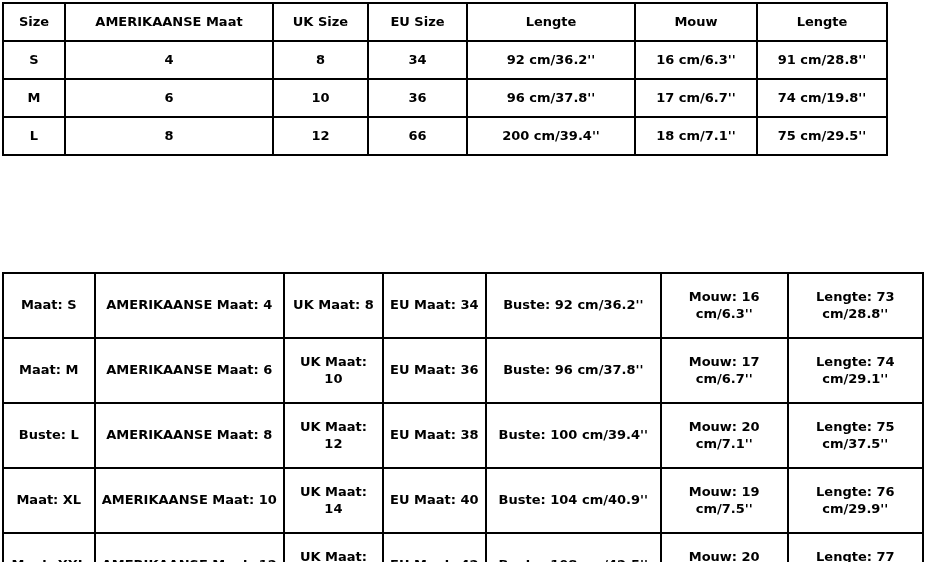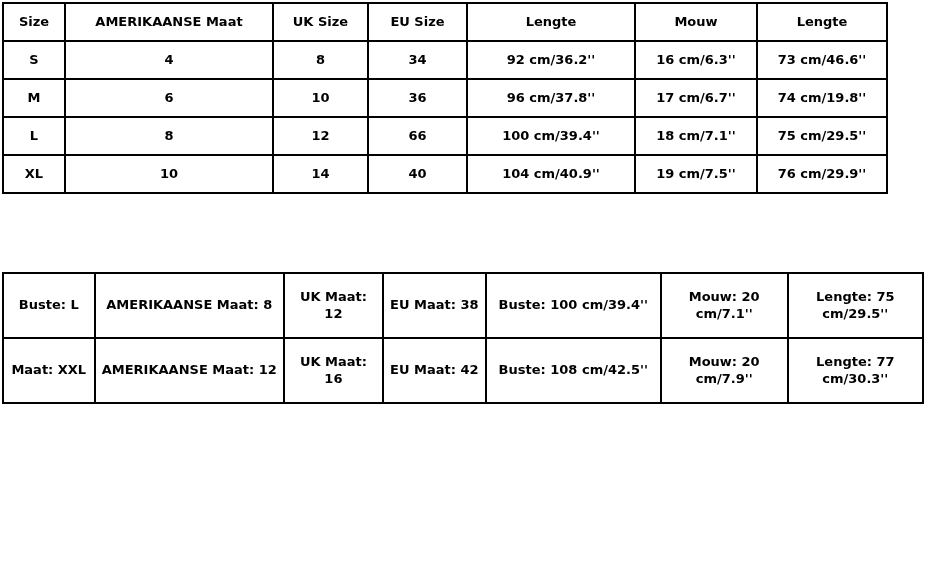--- a/index.html
+++ b/index.html
@@ -101,71 +101,89 @@
       </tr>
     </thead>
     <tbody>
       <tr>
         <td>S</td>
         <td>4</td>
         <td>8</td>
         <td>34</td>
         <td>92 cm/36.2''</td>
         <td>16 cm/6.3''</td>
-        <td>73 cm/46.6''</td>
+        <td>91 cm/28.8''</td>
       </tr>
       <tr>
         <td>M</td>
         <td>6</td>
         <td>10</td>
         <td>36</td>
         <td>96 cm/37.8''</td>
         <td>17 cm/6.7''</td>
         <td>74 cm/19.8''</td>
       </tr>
       <tr>
         <td>L</td>
         <td>8</td>
         <td>12</td>
         <td>66</td>
-        <td>100 cm/39.4''</td>
+        <td>200 cm/39.4''</td>
         <td>18 cm/7.1''</td>
         <td>75 cm/29.5''</td>
-      </tr>
-      <tr>
-        <td>XL</td>
-        <td>10</td>
-        <td>14</td>
-        <td>40</td>
-        <td>104 cm/40.9''</td>
-        <td>19 cm/7.5''</td>
-        <td>76 cm/29.9''</td>
       </tr>
     </tbody>
   </table>
 
   <table class="table-bottom">
     <colgroup>
       <col class="c0">
         <col class="c1">
         <col class="c2">
         <col class="c3">
         <col class="c4">
         <col class="c5">
         <col class="c6">
     </colgroup>
     <tbody>
       <tr>
+        <td>Maat: S</td>
+        <td>AMERIKAANSE Maat: 4</td>
+        <td>UK Maat: 8</td>
+        <td>EU Maat: 34</td>
+        <td>Buste: 92 cm/36.2''</td>
+        <td>Mouw: 16 cm/6.3''</td>
+        <td>Lengte: 73 cm/28.8''</td>
+      </tr>
+      <tr>
+        <td>Maat: M</td>
+        <td>AMERIKAANSE Maat: 6</td>
+        <td>UK Maat: 10</td>
+        <td>EU Maat: 36</td>
+        <td>Buste: 96 cm/37.8''</td>
+        <td>Mouw: 17 cm/6.7''</td>
+        <td>Lengte: 74 cm/29.1''</td>
+      </tr>
+      <tr>
         <td>Buste: L</td>
         <td>AMERIKAANSE Maat: 8</td>
         <td>UK Maat: 12</td>
         <td>EU Maat: 38</td>
         <td>Buste: 100 cm/39.4''</td>
         <td>Mouw: 20 cm/7.1''</td>
-        <td>Lengte: 75 cm/29.5''</td>
+        <td>Lengte: 75 cm/37.5''</td>
+      </tr>
+      <tr>
+        <td>Maat: XL</td>
+        <td>AMERIKAANSE Maat: 10</td>
+        <td>UK Maat: 14</td>
+        <td>EU Maat: 40</td>
+        <td>Buste: 104 cm/40.9''</td>
+        <td>Mouw: 19 cm/7.5''</td>
+        <td>Lengte: 76 cm/29.9''</td>
       </tr>
       <tr>
         <td>Maat: XXL</td>
         <td>AMERIKAANSE Maat: 12</td>
         <td>UK Maat: 16</td>
         <td>EU Maat: 42</td>
         <td>Buste: 108 cm/42.5''</td>
         <td>Mouw: 20 cm/7.9''</td>
         <td>Lengte: 77 cm/30.3''</td>
       </tr>

